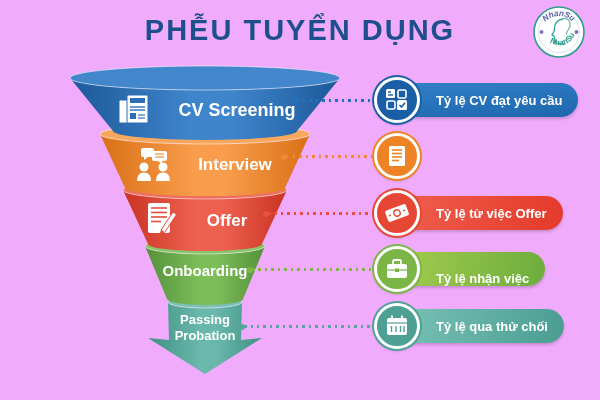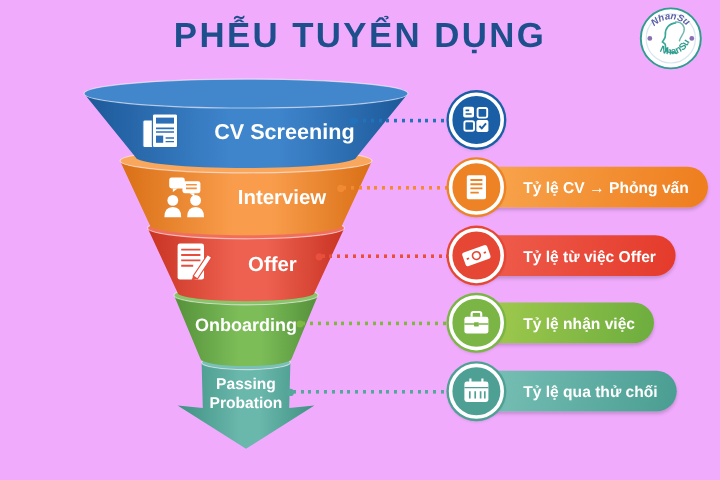--- a/index.html
+++ b/index.html
@@ -9,21 +9,21 @@
          font-size:29px;font-weight:bold;letter-spacing:2px;color:#1d4f8c;}
   .logo{position:absolute;top:5px;right:14px;width:54px;height:54px;}
   .funnel-svg{position:absolute;left:55px;top:62px;}
   .stage-text{fill:#ffffff;font-weight:bold;font-family:"Liberation Sans",sans-serif;}
   .pill{position:absolute;left:390px;height:34px;border-radius:17px;display:flex;align-items:center;
         padding:0 16px 0 46px;color:#fff;font-weight:bold;font-size:13px;white-space:nowrap;
         box-shadow:0 2px 3px rgba(0,0,0,.18);}
   .pill.m0{background:linear-gradient(175deg,#3181c9,#1d66ad);}
   .pill.m1{background:linear-gradient(100deg,#f9a851,#ee7d1d);}
   .pill.m2{background:linear-gradient(100deg,#f0604f,#e43a2b);}
-  .pill.m3{background:linear-gradient(100deg,#a7cd4f,#6cad3e);}
+  .pill.m3{background:linear-gradient(100deg,#a7cd4f,#6cad3e);align-items:flex-end;}
   .pill.m4{background:linear-gradient(100deg,#7cc3b9,#4a9d92);}
   .picircle{position:absolute;left:374px;width:40px;height:40px;border-radius:50%;
             border:3px solid #fff;box-shadow:0 0 0 2px var(--c),0 2px 3px rgba(0,0,0,.2);
             background:var(--c);display:flex;align-items:center;justify-content:center;}
   .dotline{position:absolute;height:3px;
            background-image:repeating-linear-gradient(90deg,var(--c) 0 2.5px,transparent 2.5px 6.5px);}
   .dotline::before{content:'';position:absolute;left:-5px;top:-1.5px;width:6px;height:6px;
                    border-radius:50%;background:var(--c);}
   .dotline::after{content:'';position:absolute;right:-6px;top:-2.5px;width:0;height:0;
                   border-left:6px solid var(--c);border-top:4px solid transparent;
@@ -159,37 +159,37 @@
       <text class="stage-text" x="182" y="54" font-size="18" text-anchor="middle">CV Screening</text>
     </g>
   </svg>
 
   <div class="dotline" style="left: 296px; top: 99px; width: 81px; --c: #2272bb;"></div>
   <div class="dotline" style="left: 286px; top: 155px; width: 91px; --c: #f28a33;"></div>
   <div class="dotline" style="left: 268px; top: 212px; width: 109px; --c: #e94f3d;"></div>
   <div class="dotline" style="left: 252px; top: 268px; width: 125px; --c: #7fb743;"></div>
   <div class="dotline" style="left: 244px; top: 325px; width: 133px; --c: #55a79c;"></div>
 
+  <div class="pill m0" style="top:83px;">
+    <span>Tỷ lệ CV đạt yêu cầu</span>
+  </div>
   <div class="picircle" style="top: 77px; --c: #1a5fa6;">
     <svg width="24" height="24" viewBox="0 0 24 24">
       <rect x="1" y="1" width="9" height="9" rx="1.5" fill="#ffffff"></rect>
       <g stroke="#1a5fa6" stroke-width="1.4">
           <line x1="3" y1="4" x2="6" y2="4"></line>
           <line x1="3" y1="7" x2="8" y2="7"></line>
         </g>
       <rect x="13" y="2" width="8" height="8" rx="1.5" fill="none" stroke="#ffffff" stroke-width="1.6"></rect>
       <rect x="2" y="13" width="8" height="8" rx="1.5" fill="none" stroke="#ffffff" stroke-width="1.6"></rect>
       <rect x="12" y="12" width="10" height="10" rx="1.5" fill="#ffffff"></rect>
       <path d="M14.5,17 L16.5,19 L20,14.8" fill="none" stroke="#1a5fa6" stroke-width="1.6"></path>
     </svg>
   </div>
 
-  <div class="pill m1" style="top:139px;">
-    <span>Tỷ lệ CV → Phỏng vấn</span>
-  </div>
   <div class="picircle" style="top: 133px; --c: #ed8324;">
     <svg width="24" height="24" viewBox="0 0 24 24">
       <rect x="4" y="2" width="16" height="20" rx="1.5" fill="#ffffff"></rect>
       <g stroke="#ed8324" stroke-width="1.6">
         <line x1="7" y1="6" x2="17" y2="6"></line>
           <line x1="7" y1="9.5" x2="17" y2="9.5"></line>
         <line x1="7" y1="13" x2="17" y2="13"></line>
           <line x1="7" y1="16.5" x2="14" y2="16.5"></line>
       </g>
     </svg>

